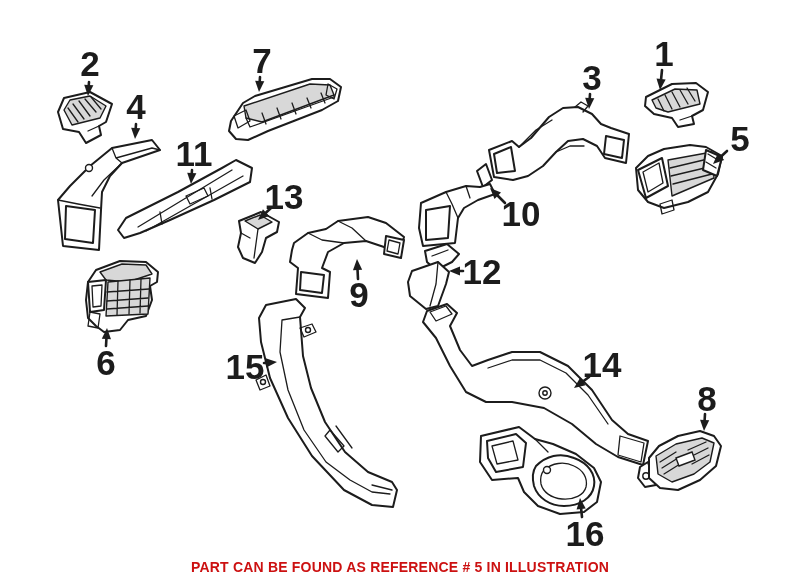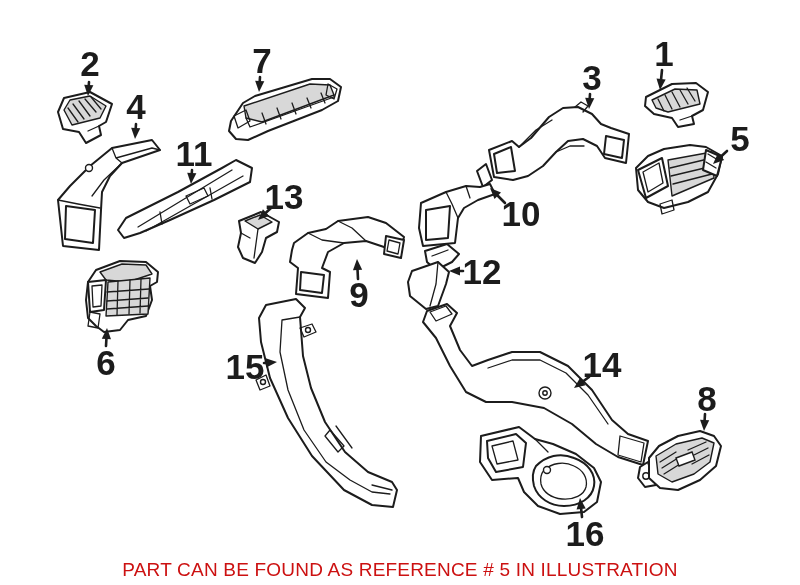--- a/index.html
+++ b/index.html
@@ -22,21 +22,21 @@
   .head  { fill:var(--line); }
   .callout-num {
     font-family:"Liberation Sans", sans-serif;
     font-size:35px; font-weight:700; fill:var(--line);
     text-anchor:middle; dominant-baseline:central;
   }
 
   #caption {
     position:absolute; left:0; right:0; top:559px;
     text-align:center;
-    font-size:19px; font-weight:400; letter-spacing:.2px;
+    font-size:14px; font-weight:700; letter-spacing:.2px;
   }
 </style>
 </head>
 <body>
 
 <svg id="illustration" width="800" height="585" viewBox="0 0 800 585" xmlns="http://www.w3.org/2000/svg">
 
   <g>
     <path class="body" d="M58,112 L64,98 L90,92 L112,104 L106,122 L99,126 L101,135 L86,143 L79,132 L63,129 Z"></path>
     <path class="shade" d="M64,110 L70,100 L90,96 L106,106 L100,118 L72,125 Z"></path>

